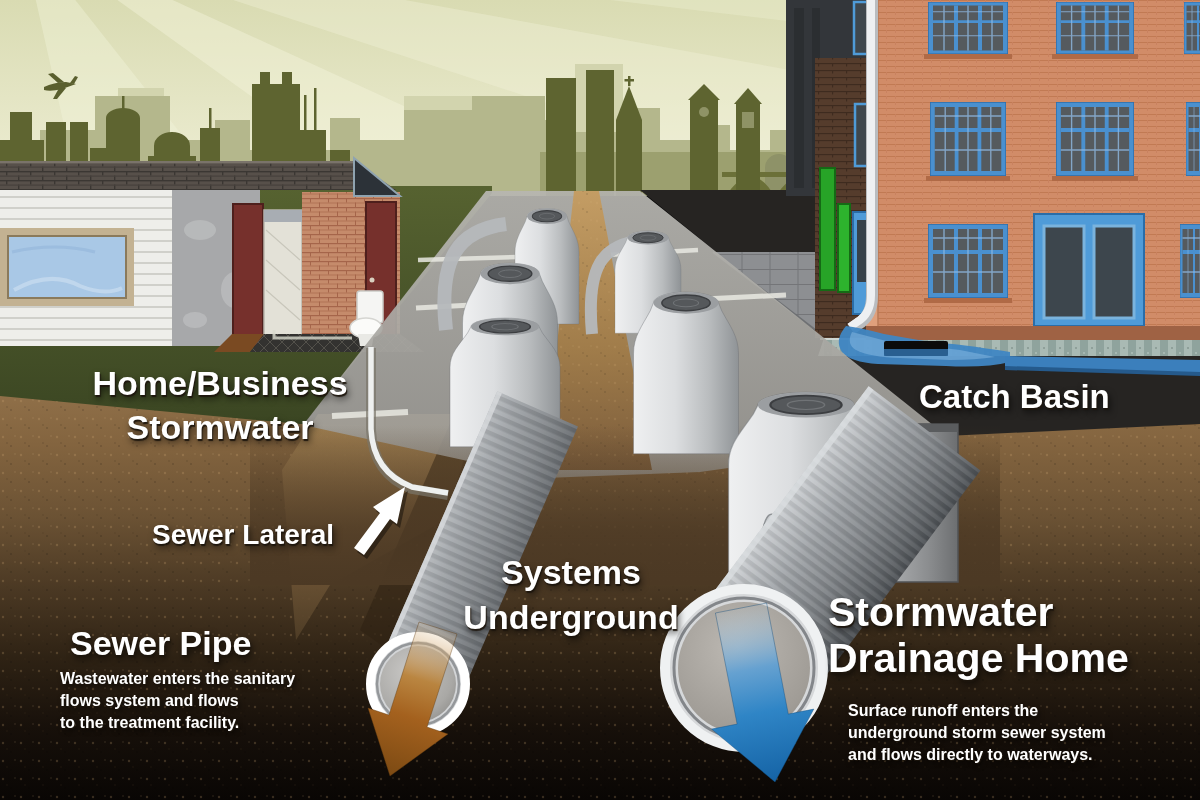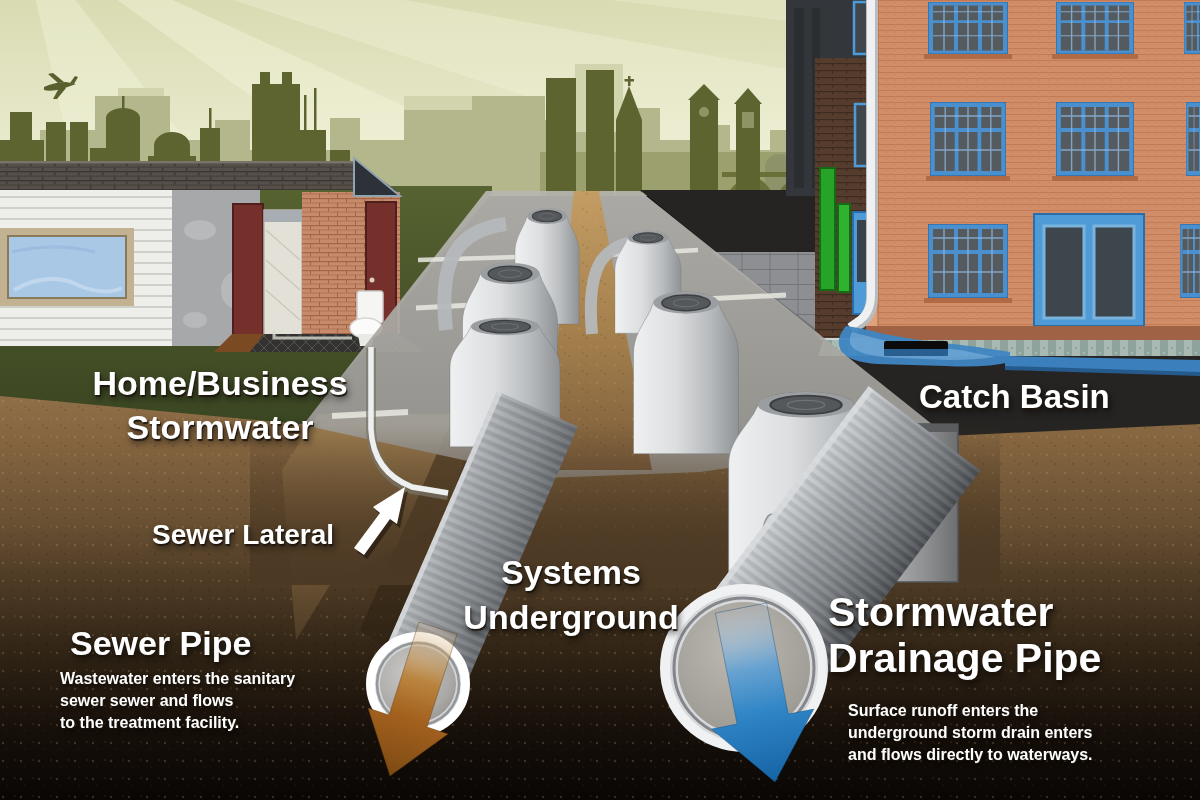--- a/index.html
+++ b/index.html
@@ -438,33 +438,33 @@
 <div class="lbl lbl-h center" style="left:55px;top:362px;width:330px;">
   <div>Home/Business</div>
   <div>Stormwater</div>
 </div>
 
 <div class="lbl" style="left:152px;top:517px;font-size:28px;">Sewer Lateral</div>
 
 <div class="lbl lbl-h right" style="left:70px;top:622px;width:278px;">Sewer Pipe</div>
 <div class="lbl lbl-desc right" style="left:60px;top:668px;width:288px;">
   <div>Wastewater enters the sanitary</div>
-  <div>sewer sewer and flows</div>
+  <div>flows system and flows</div>
   <div>to the treatment facility.</div>
 </div>
 
 <div class="lbl lbl-h center" style="left:428px;top:550px;width:286px;line-height:1.33;">
   <div>Systems</div>
   <div>Underground</div>
 </div>
 
 <div class="lbl" style="left:828px;top:590px;font-size:41px;line-height:1.12;">
   <div>Stormwater</div>
-  <div>Drainage Pipe</div>
+  <div>Drainage Home</div>
 </div>
 <div class="lbl lbl-desc" style="left:848px;top:674px;width:330px;margin-top:26px;">
   <div>Surface runoff enters the</div>
-  <div>underground storm drain enters</div>
+  <div>underground storm sewer system</div>
   <div>and flows directly to waterways.</div>
 </div>
 
 <div class="lbl" style="left:919px;top:376px;font-size:33px;">Catch Basin</div>
 </div>
 
 </body></html>

